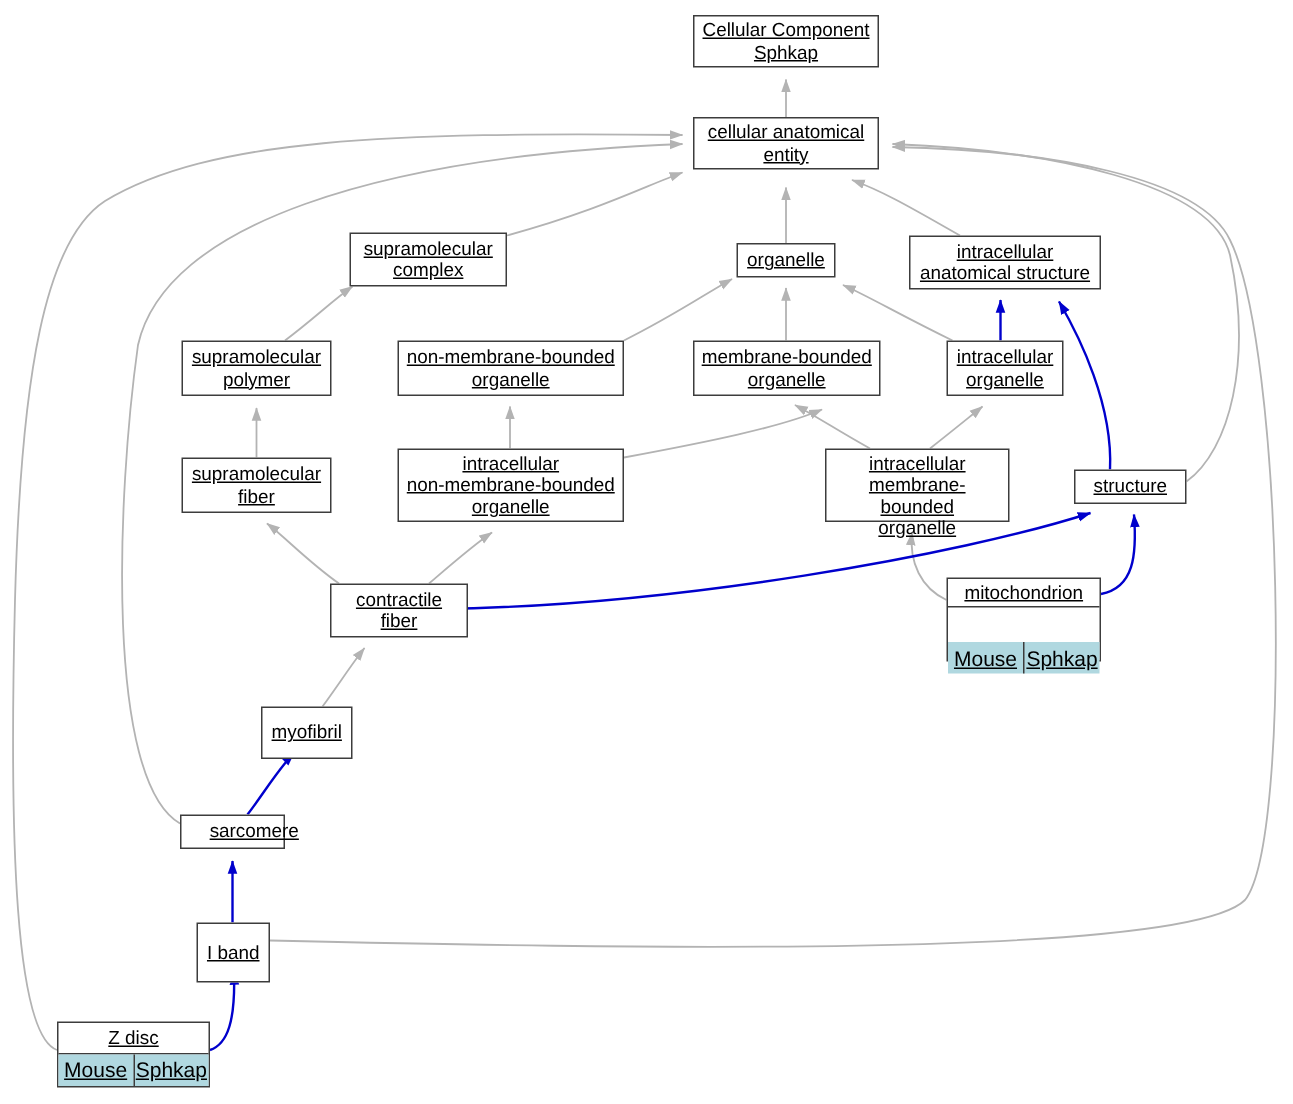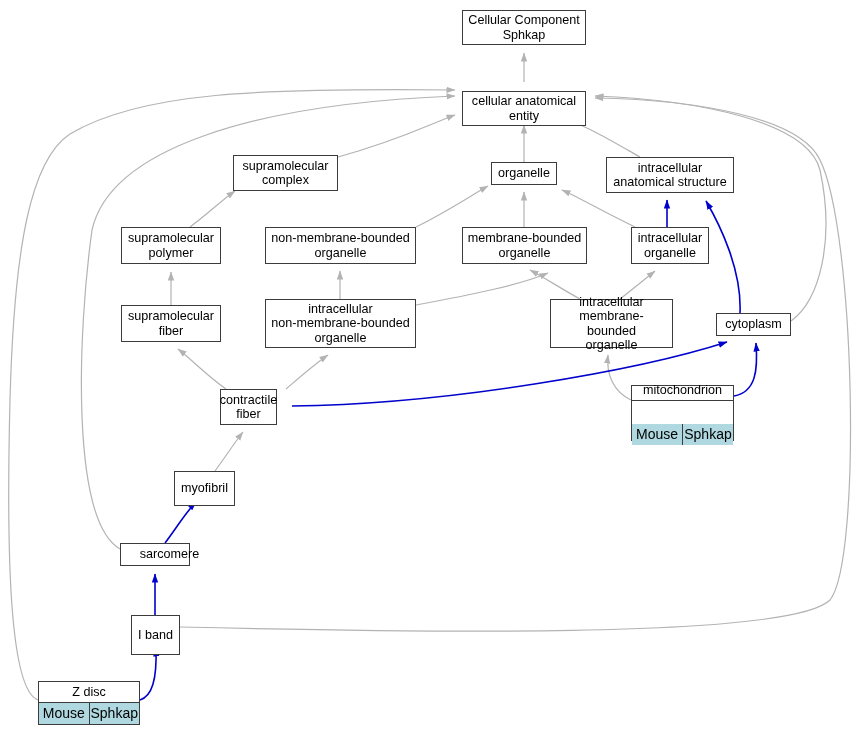--- a/index.html
+++ b/index.html
@@ -30,23 +30,24 @@
     position: absolute;
     box-sizing: border-box;
     border: 1.4px solid #3c3c3c;
     background: #ffffff;
     color: #000000;
     font-size: 12.6px;
     line-height: 14.4px;
     display: flex;
     flex-direction: column;
     align-items: stretch;
-    justify-content: center;
+    justify-content: flex-start;
     text-align: center;
     z-index: 5;
+    text-decoration: underline;
   }
   .node .title {
     display: flex;
     align-items: center;
     justify-content: center;
     flex: 1 1 auto;
     padding: 2px 4px;
     white-space: pre-line;
   }
   .node.has-evidence .title {
@@ -119,21 +120,21 @@
       <path d="M155,615 L155,574"></path>
       <path d="M140,700 C152,696 157,680 156,648"></path>
     </g>
   </svg>
 
   <div id="nodes">
       <div class="node" style="left: 462px; top: 10px; width: 124px; height: 35px;">
         <div class="title">Cellular Component
 Sphkap</div>
       </div>
-      <div class="node" style="left: 462px; top: 91px; width: 124px; height: 35px;">
+      <div class="node" style="left: 462px; top: 78px; width: 124px; height: 35px;">
         <div class="title">cellular anatomical
 entity</div>
       </div>
       <div class="node" style="left: 233px; top: 155px; width: 105px; height: 36px;">
         <div class="title">supramolecular
 complex</div>
       </div>
       <div class="node" style="left: 491px; top: 162px; width: 66px; height: 23px;">
         <div class="title">organelle</div>
       </div>
@@ -165,23 +166,23 @@
         <div class="title">intracellular
 non-membrane-bounded
 organelle</div>
       </div>
       <div class="node" style="left: 550px; top: 299px; width: 123px; height: 49px;">
         <div class="title">intracellular
 membrane-bounded
 organelle</div>
       </div>
       <div class="node" style="left: 716px; top: 313px; width: 75px; height: 23px;">
-        <div class="title">cytoplasm</div>
-      </div>
-      <div class="node" style="left: 220px; top: 389px; width: 57px; height: 36px;">
+        <div class="title">structure</div>
+      </div>
+      <div class="node" style="left: 220px; top: 389px; width: 92px; height: 36px;">
         <div class="title">contractile
 fiber</div>
       </div>
       <div class="node has-evidence" style="left: 631px; top: 385px; width: 103px; height: 56px; gap: 23px;">
         <div class="title">mitochondrion</div>
         <div class="evidence">
           <div class="cell">Mouse</div>
           <div class="cell">Sphkap</div>
         </div>
       </div>

